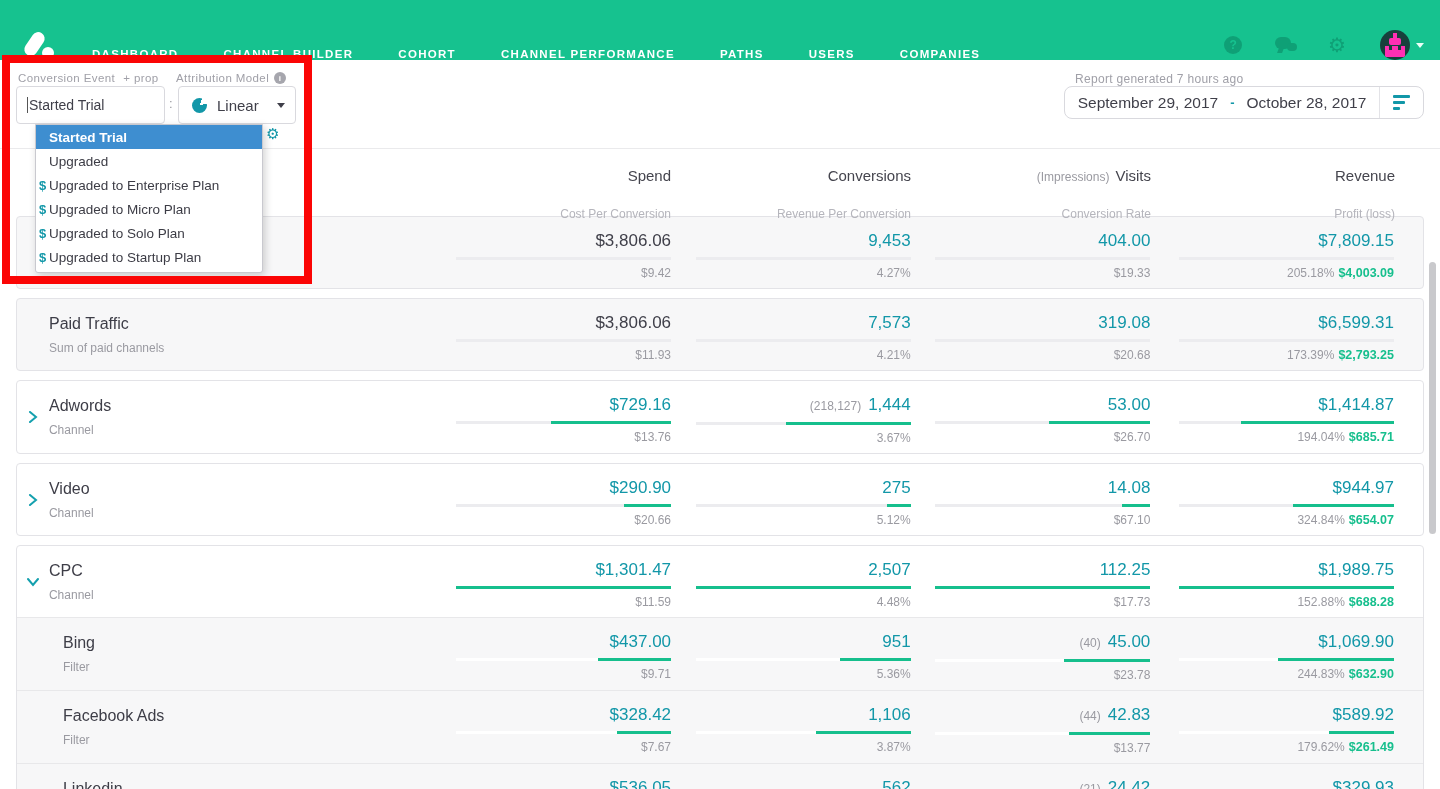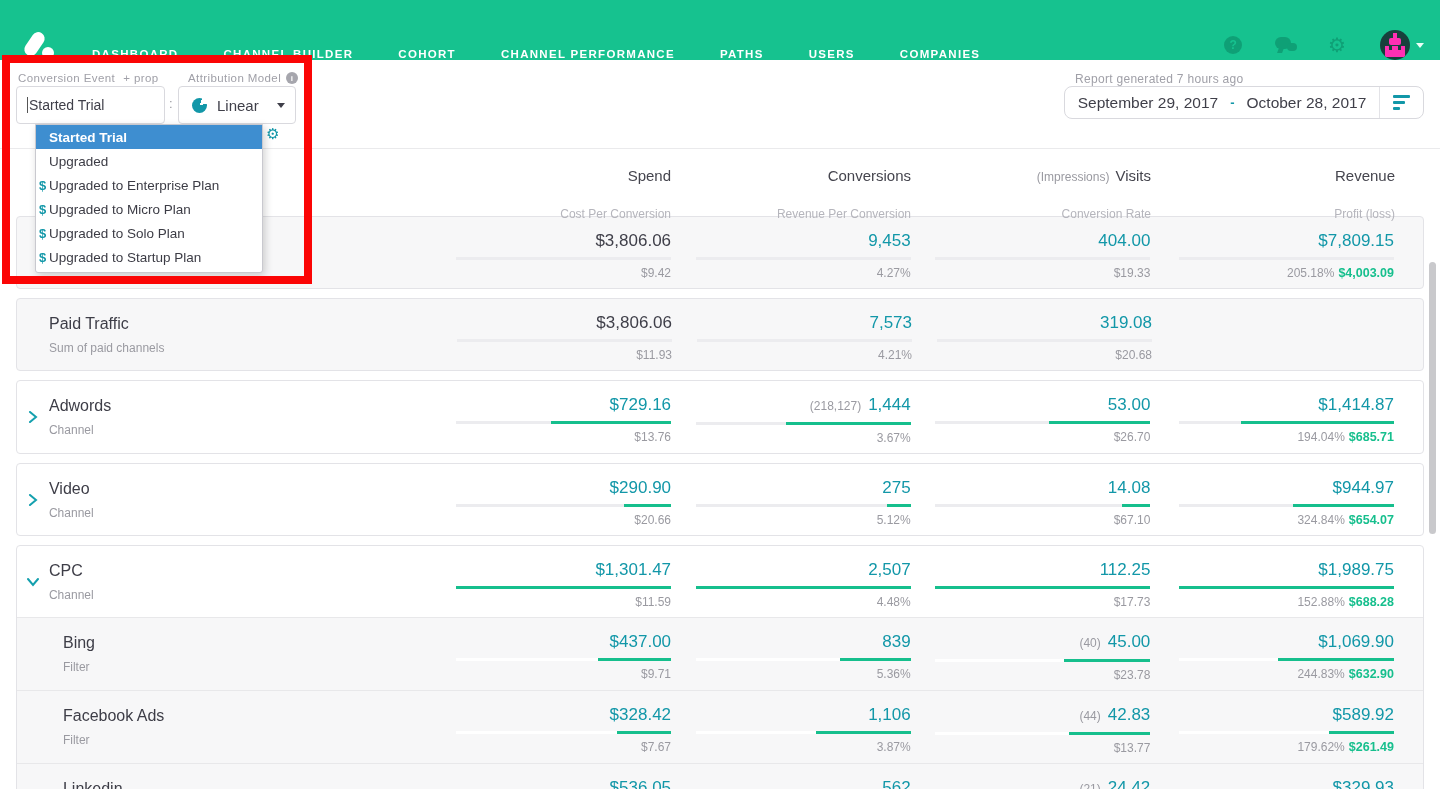--- a/index.html
+++ b/index.html
@@ -31,21 +31,21 @@
   .avatar .a3{position:absolute;left:5px;top:16px;width:20px;height:11px;background:#ff2fb4;}
   .avatar .a4{position:absolute;left:9px;top:16px;width:3px;height:4px;background:#17403c;}
   .avatar .a5{position:absolute;left:18px;top:16px;width:3px;height:4px;background:#17403c;}
   .nav-caret{width:0;height:0;border-left:4px solid transparent;border-right:4px solid transparent;border-top:5px solid #eafff7;}
 
   
   .toolbar{height:88px;position:relative;background:#fff;}
   .tb-label{position:absolute;top:12px;font-size:11.5px;color:#a0a0a8;letter-spacing:.4px;}
   .conv-label{left:18px;}
   .prop-btn{margin-left:8px;color:#a0a0a8;cursor:pointer;}
-  .attr-label{left:188px;display:flex;align-items:center;}
+  .attr-label{left:176px;display:flex;align-items:center;}
   .info-ic{width:12px;height:12px;border-radius:50%;background:#a6a6ad;color:#fff;font-size:8px;font-weight:700;
     display:inline-flex;align-items:center;justify-content:center;margin-left:5px;}
   .input-box{position:absolute;left:16px;top:26px;width:149px;height:38px;border:1px solid #d9d9de;border-radius:4px;
     background:#fff;display:flex;align-items:center;padding-left:10px;font-size:14px;color:var(--dark);}
   .caret-line{display:inline-block;width:1px;height:16px;background:#555;margin-right:1px;}
   .colon{position:absolute;color:#9a9aa1;font-size:13px;}
   .colon1{left:169px;top:36px;}
   .colon2{left:250px;top:70px;}
   .gear-table{position:absolute;left:266px;top:66px;color:var(--teal);font-size:15px;line-height:1;}
   .model-box{position:absolute;left:178px;top:26px;width:118px;height:38px;border:1px solid #d9d9de;border-radius:4px;
@@ -265,20 +265,27 @@
           </div>
           <div class="subval">4.21%</div>
         </div>
       <div class="cell">
           <div class="val"><span class="num teal">319.08</span></div>
           <div class="bar">
             <i></i>
           </div>
           <div class="subval">$20.68</div>
         </div>
+      <div class="cell c4">
+          <div class="val"><span class="num teal">$6,599.31</span></div>
+          <div class="bar">
+            <i></i>
+          </div>
+          <div class="subval"><span>173.39%</span><span class="profit">$2,793.25</span></div>
+        </div>
     </div>
   </div>
 
   <div class="card">
     <div class="row">
       <div class="expander">
           <svg class="chev" width="10" height="12" viewBox="0 0 10 12">
             <path d="M2 1 L8 6 L2 11" stroke="#14a0ae" stroke-width="2" fill="none" stroke-linecap="round"></path>
           </svg>
         </div>
@@ -407,21 +414,21 @@
         <div class="sub">Filter</div>
       </div>
       <div class="cell">
           <div class="val"><span class="num teal">$437.00</span></div>
           <div class="bar">
             <i style="width: 34%;"></i>
           </div>
           <div class="subval">$9.71</div>
         </div>
       <div class="cell">
-          <div class="val"><span class="num teal">839</span></div>
+          <div class="val"><span class="num teal">951</span></div>
           <div class="bar">
             <i style="width: 33%;"></i>
           </div>
           <div class="subval">5.36%</div>
         </div>
       <div class="cell">
           <div class="val"><span class="pre">(40)</span><span class="num teal">45.00</span></div>
           <div class="bar">
             <i style="width: 40%;"></i>
           </div>

